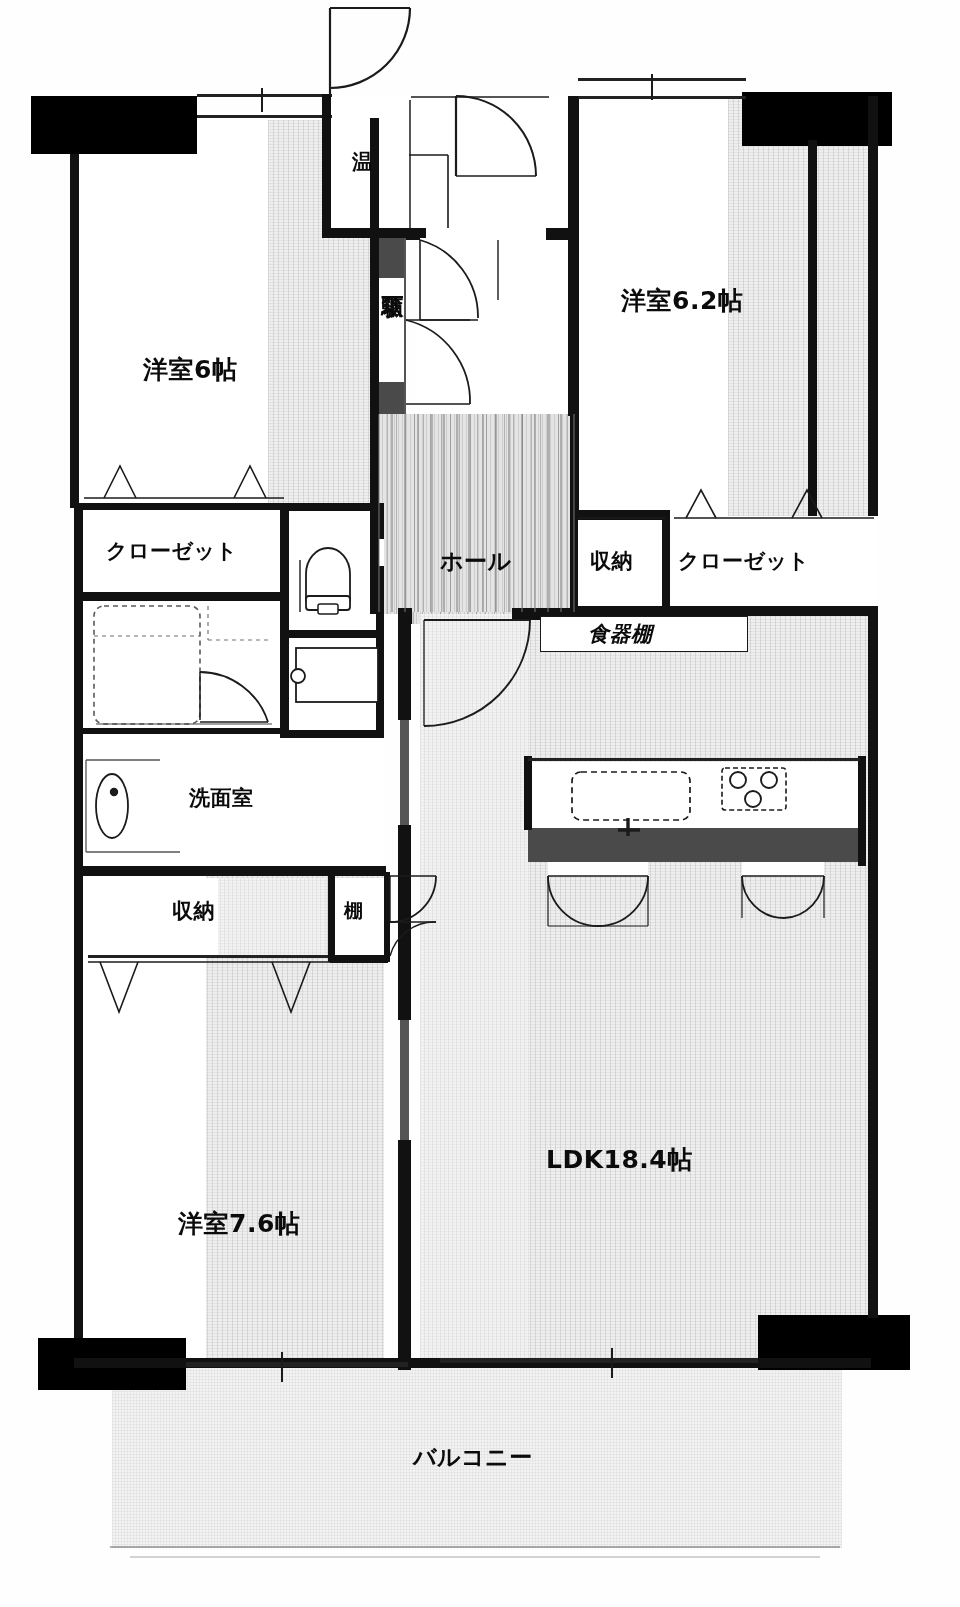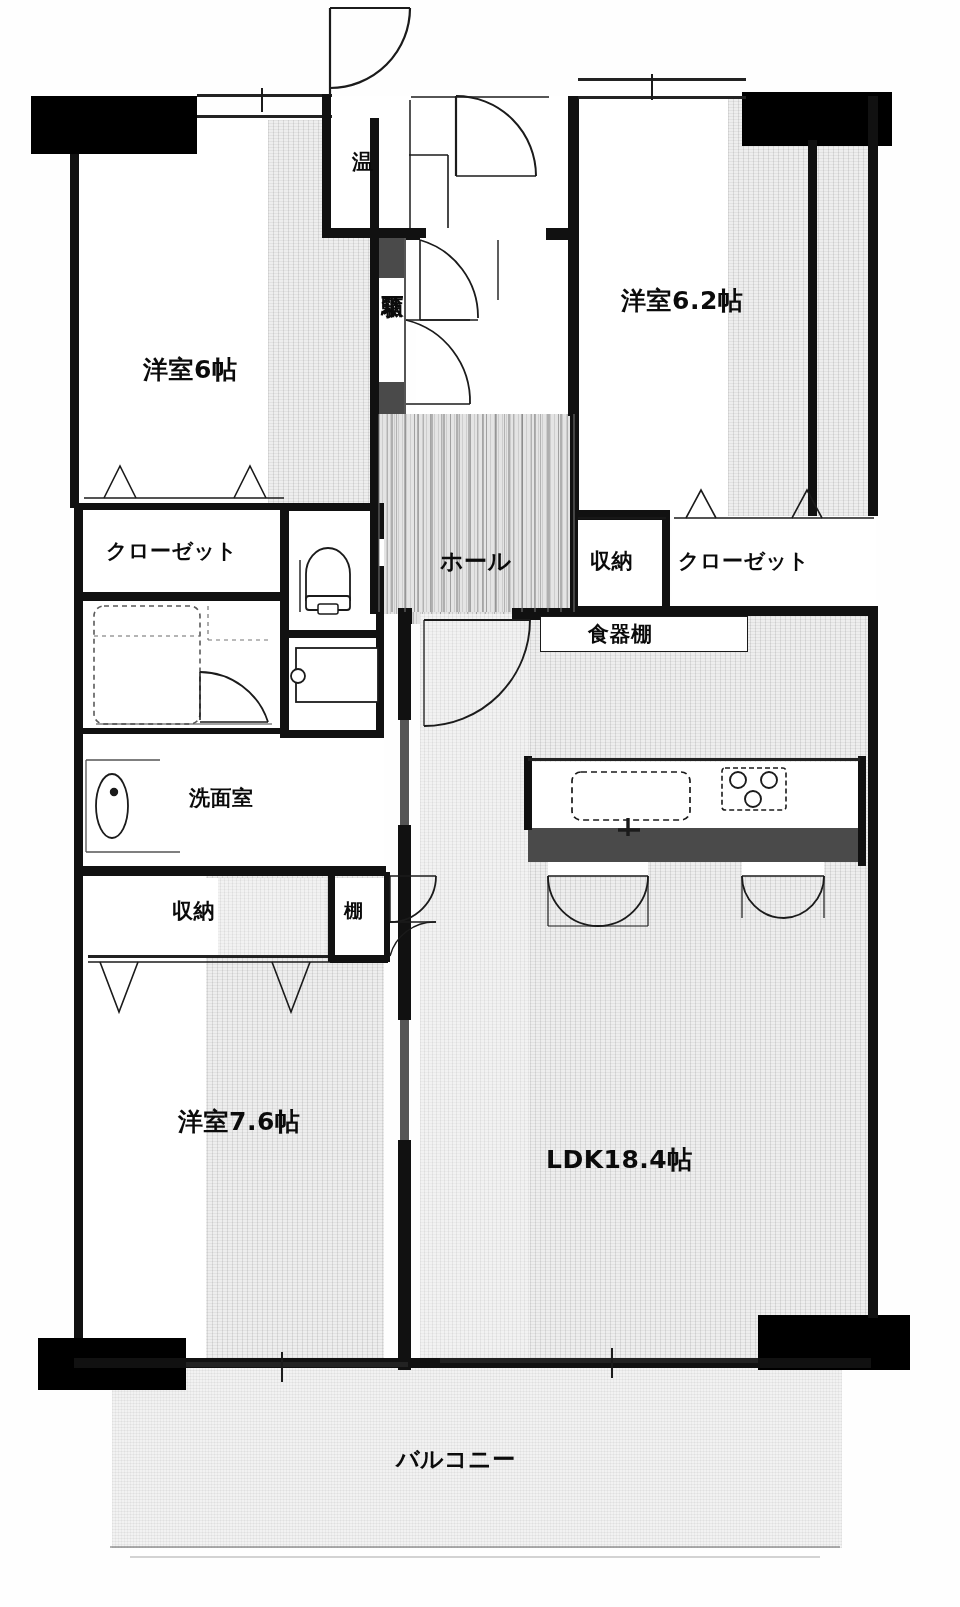--- a/index.html
+++ b/index.html
@@ -327,36 +327,36 @@
       <path d="M262 88 L262 112" stroke-width="2"></path>
       <path d="M652 74 L652 100" stroke-width="2"></path>
 
     </g>
   </svg>
 
   <div class="label lbl-room" style="left:143px; top:357px;">洋室6帖</div>
 
   <div class="label lbl-room" style="left:621px; top:288px;">洋室6.2帖</div>
 
-  <div class="label lbl-room" style="left:178px; top:1109px;">洋室7.6帖</div>
+  <div class="label lbl-room" style="left:178px; top:1211px;">洋室7.6帖</div>
 
   <div class="label lbl-big" style="left:546px; top:1147px;">LDK18.4帖</div>
 
   <div class="label lbl-mid" style="left:440px; top:550px;">ホール</div>
 
-  <div class="label lbl-mid" style="left:396px; top:1448px;">バルコニー</div>
+  <div class="label lbl-mid" style="left:413px; top:1448px;font-family:Liberation Mono, monospace;">バルコニー</div>
 
   <div class="label lbl-small" style="left:142px; top:788px;margin-left:47px;">洗面室</div>
 
   <div class="label lbl-small" style="left:352px; top:152px;">温</div>
 
   <div class="label lbl-vert" style="left:381px; top:278px;">下駄箱</div>
 
   <div class="lblbox" style="left:540px; top:616px; width:208px; height:36px;"></div>
-  <div class="label lbl-small" style="left:588px; top:624px;">食器棚</div>
+  <div class="label lbl-small" style="left:588px; top:624px;font-style:italic;">食器棚</div>
 
   <div class="label lbl-tiny" style="left:344px; top:901px;">棚</div>
 
   <div class="label lbl-small" style="left:106px; top:541px;">クローゼット</div>
 
   <div class="label lbl-small" style="left:678px; top:551px;">クローゼット</div>
 
   <div class="label lbl-small" style="left:590px; top:551px;">収納</div>
 
   <div class="label lbl-small" style="left:172px; top:901px;">収納</div>

